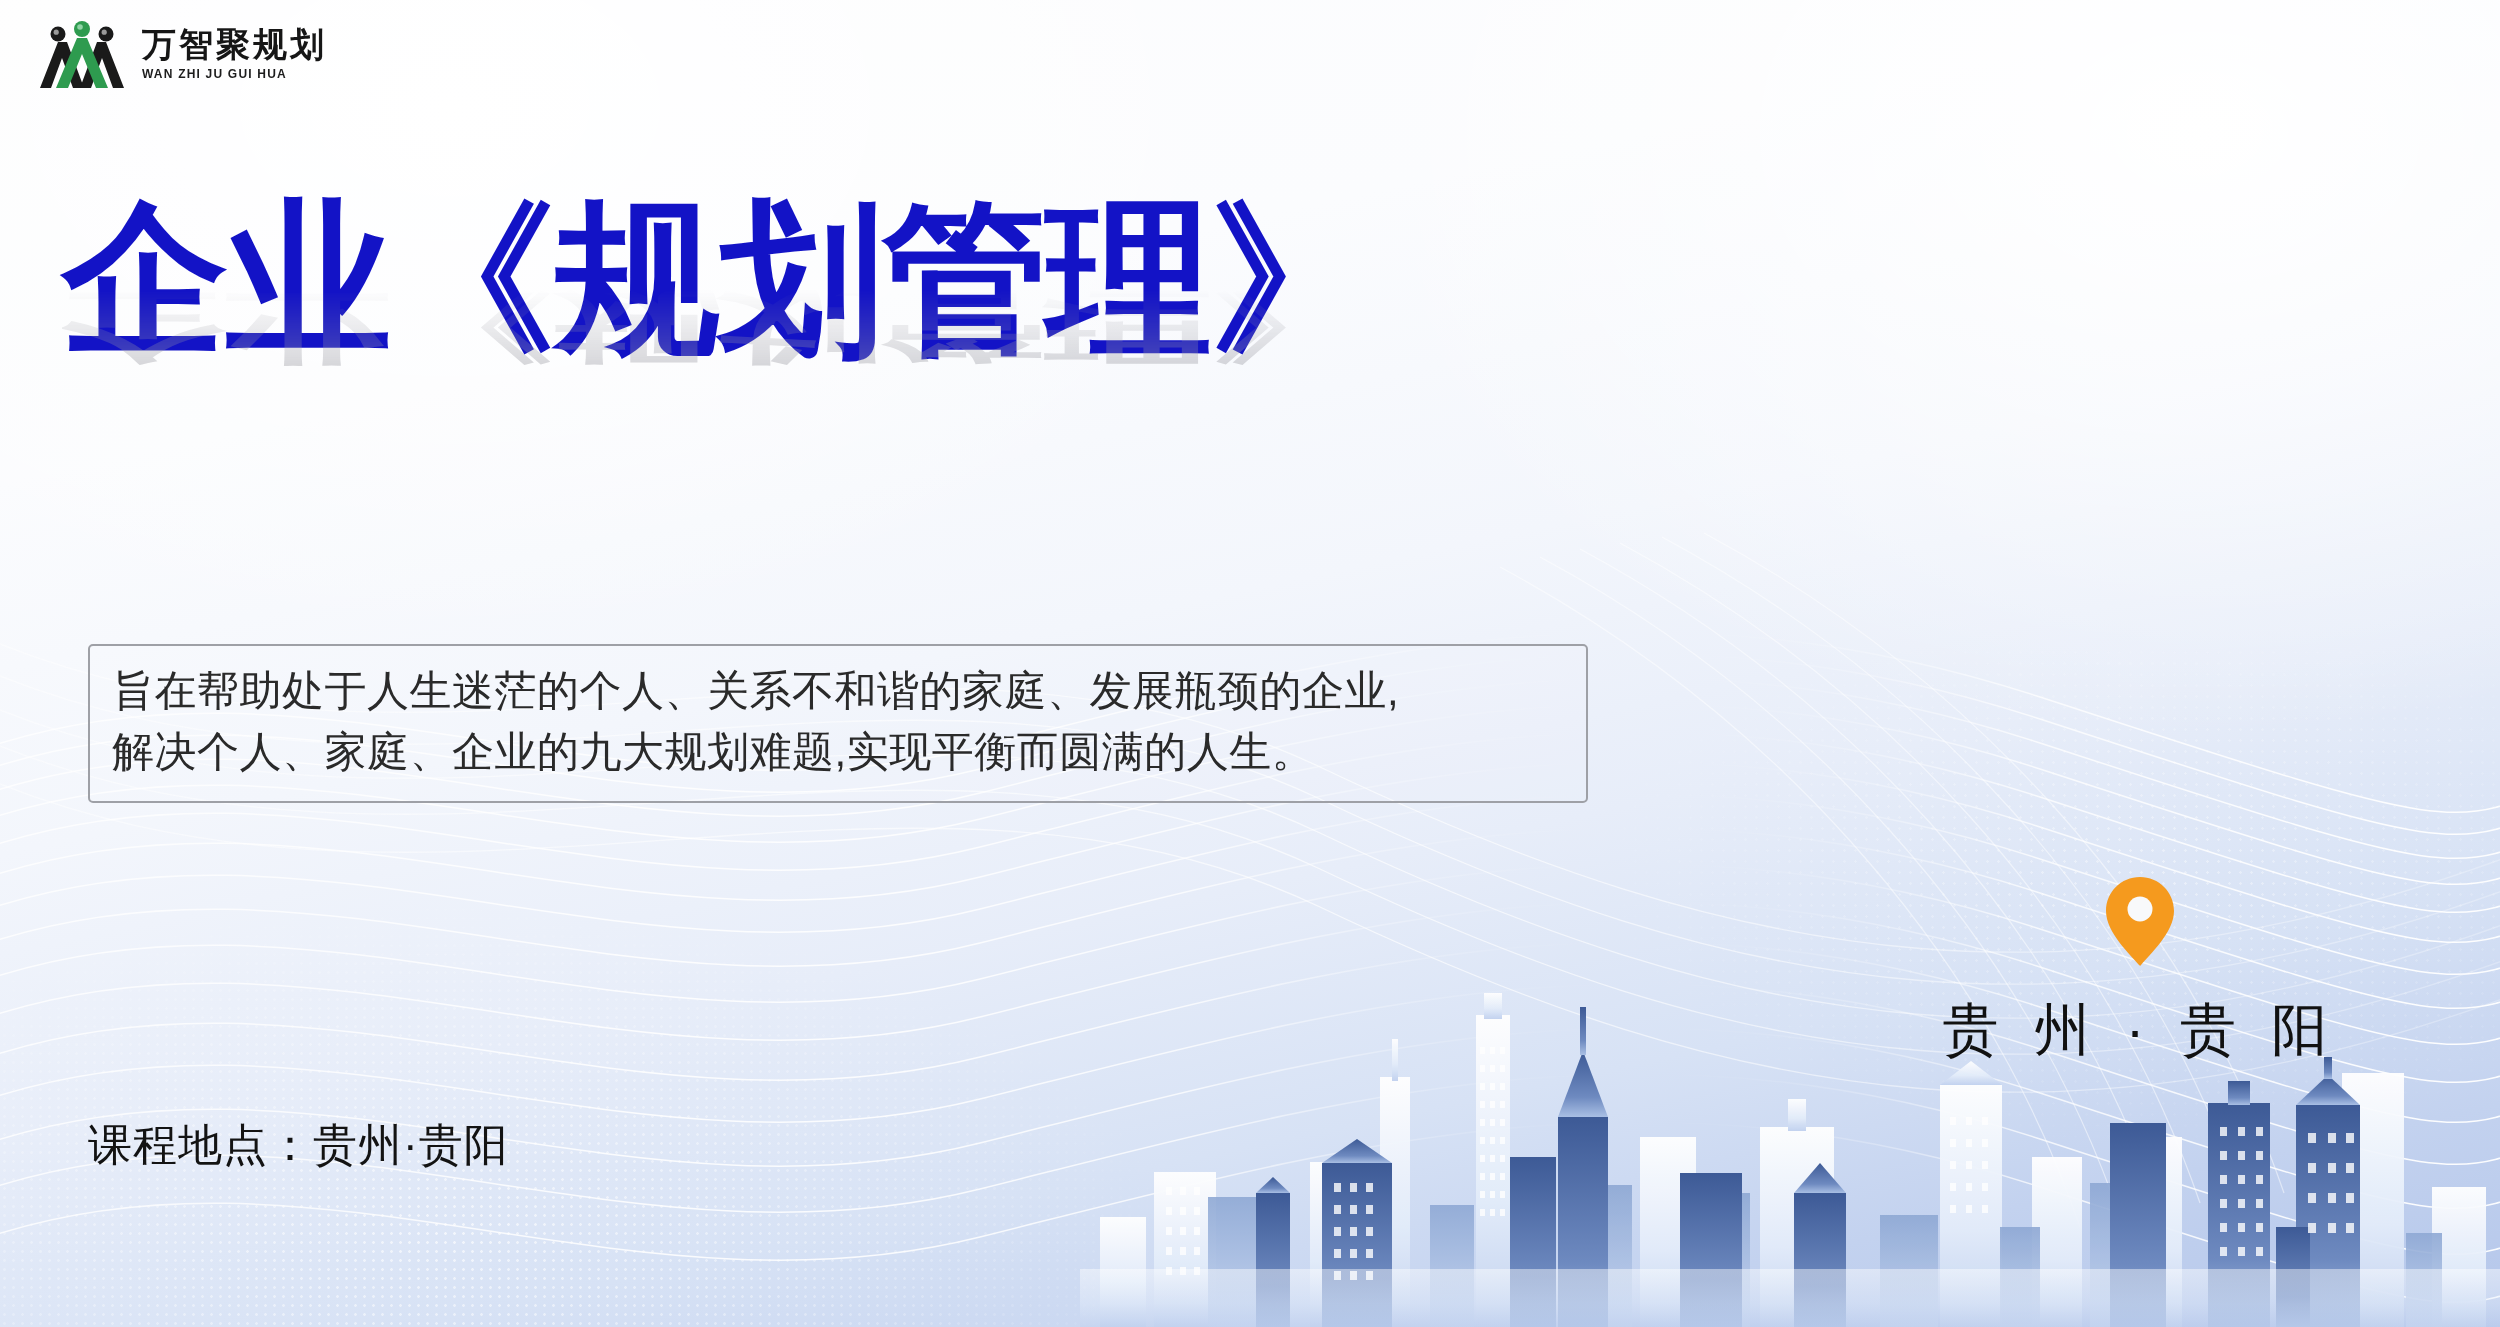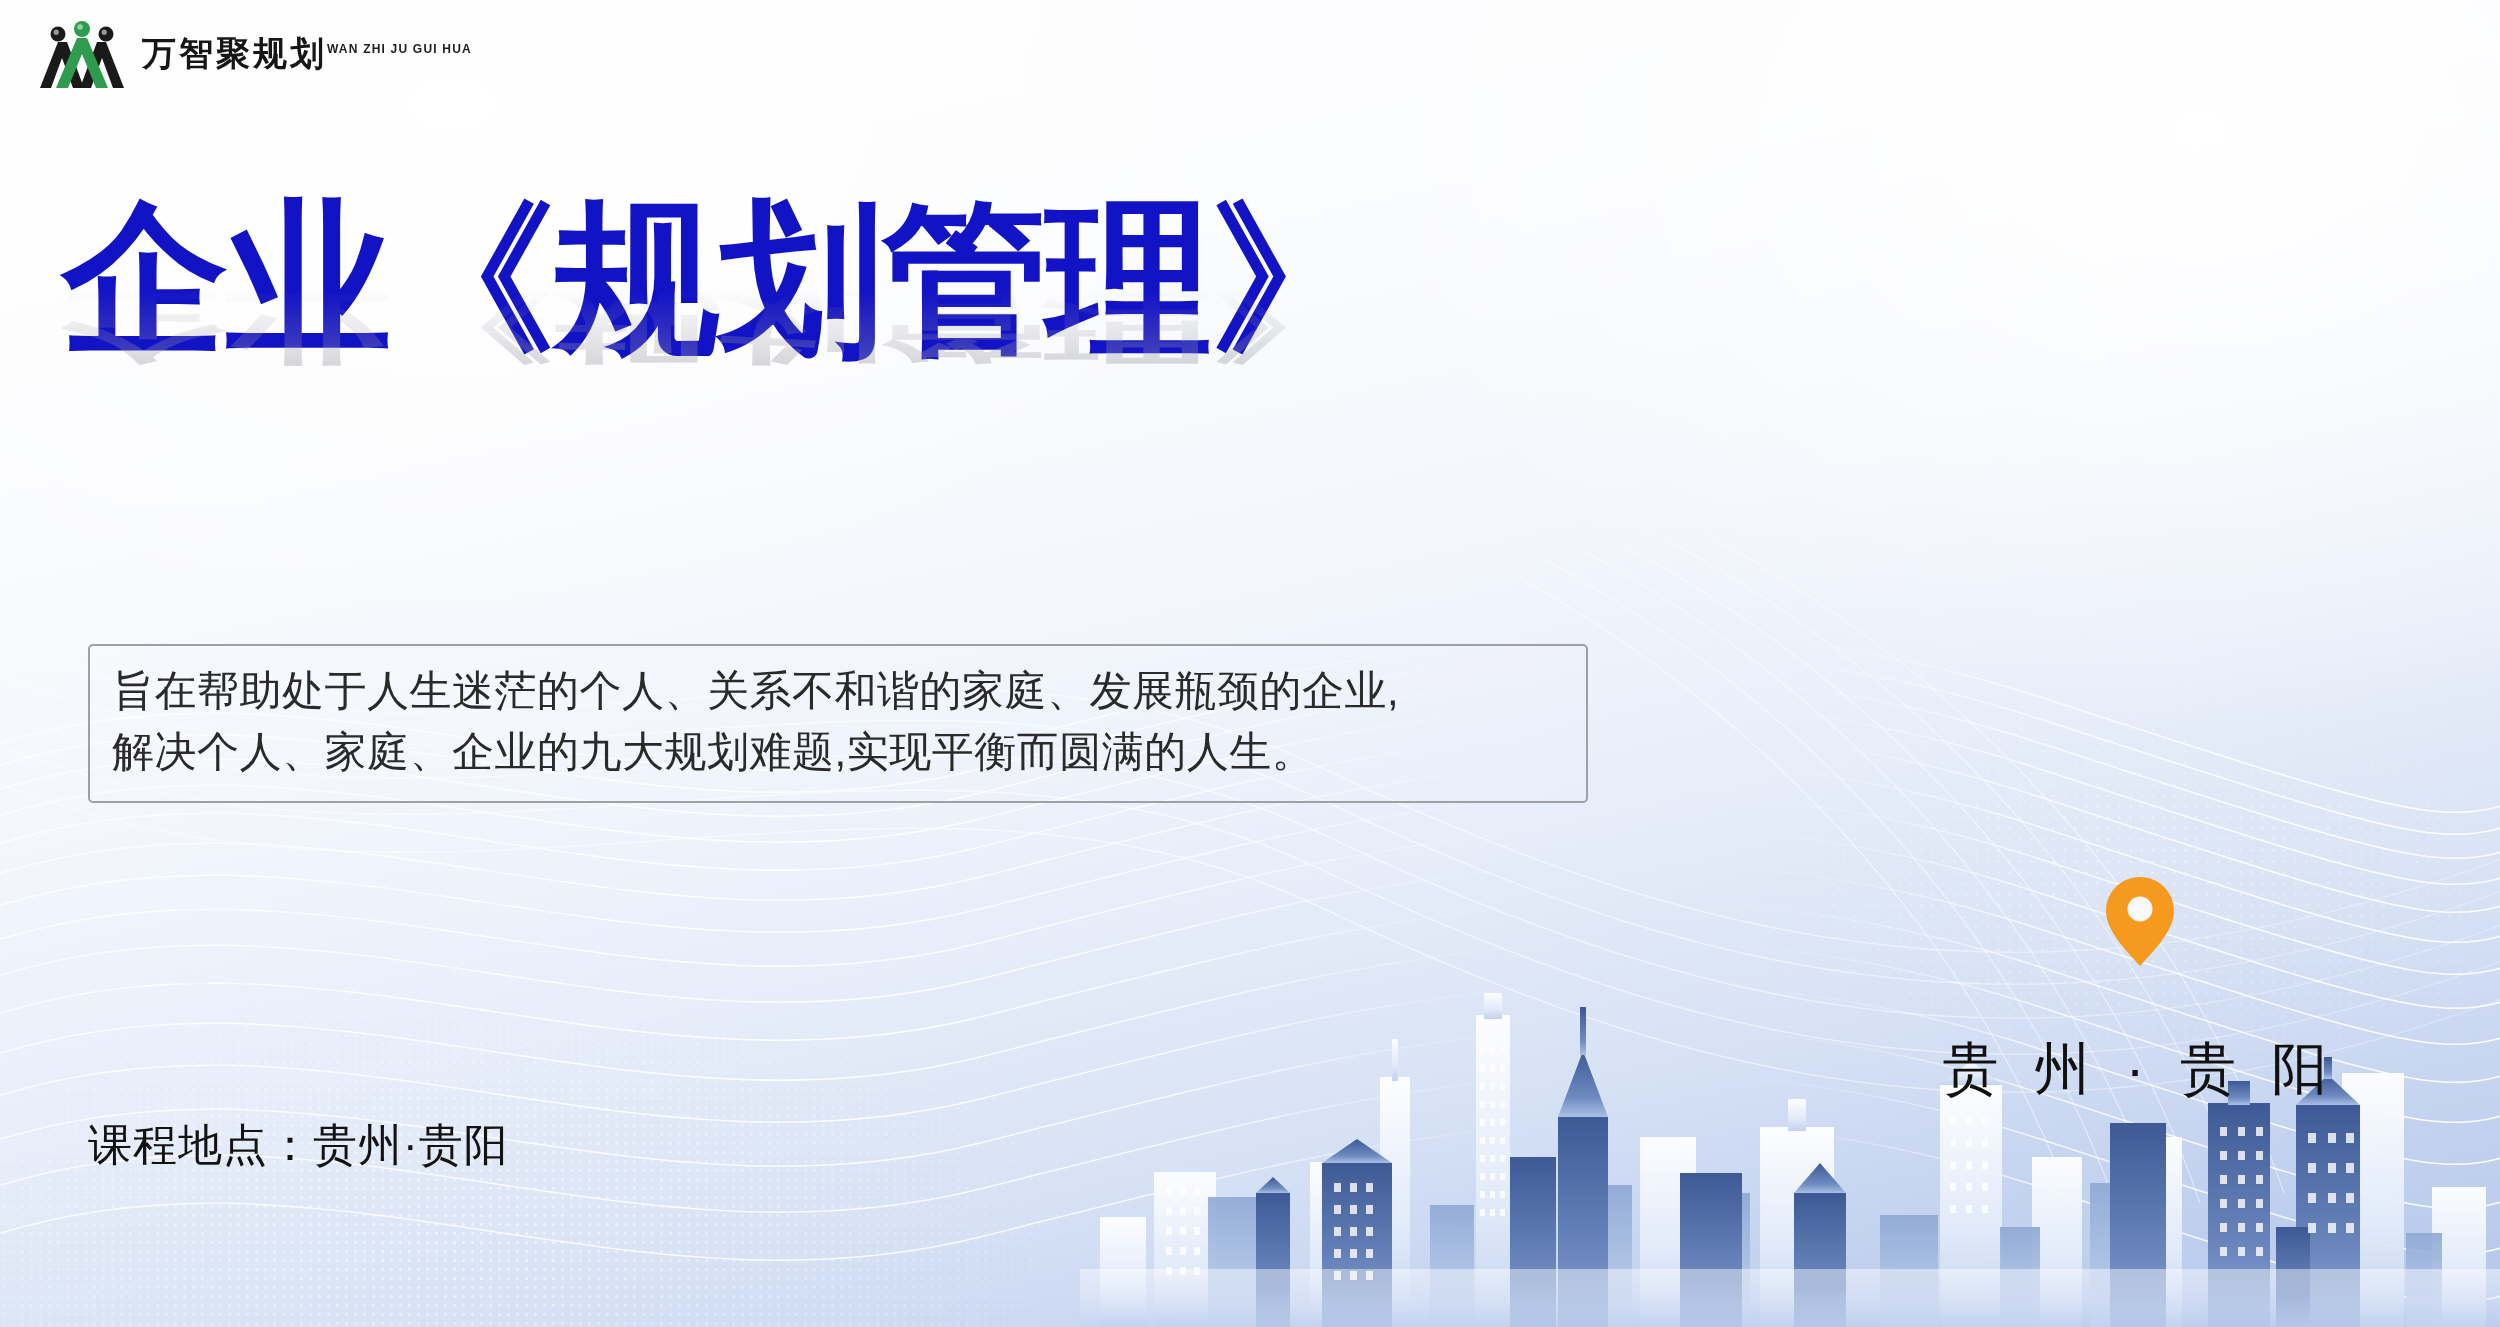--- a/index.html
+++ b/index.html
@@ -31,21 +31,21 @@
     background-size:11px 11px;
     opacity:.6;
     -webkit-mask-image:radial-gradient(ellipse 700px 360px at 70% 40%, #000 0%, rgba(0,0,0,0) 78%);
     mask-image:radial-gradient(ellipse 700px 360px at 70% 40%, #000 0%, rgba(0,0,0,0) 78%);
   }
   
   .skyline{position:absolute;right:0;bottom:0;width:1420px;height:340px;pointer-events:none;}
   
   .logo-wrap{position:absolute;left:36px;top:18px;display:flex;align-items:center;gap:14px;}
   .logo-mark{width:92px;height:72px;flex:0 0 auto;}
-  .logo-text{display:flex;flex-direction:row;line-height:1;}
+  .logo-text{display:flex;flex-direction:column;line-height:1;}
   .logo-cn{
     font-family:"Liberation Serif","DejaVu Serif",serif;
     font-size:34px;font-weight:700;color:#161616;letter-spacing:3px;
   }
   .logo-en{
     font-size:12px;font-weight:700;color:#1d1d1d;letter-spacing:1.2px;margin-top:6px;
   }
   
   .headline-block{position:absolute;left:62px;top:196px;width:1500px;}
   .headline{
@@ -81,21 +81,21 @@
     position:absolute;left:128px;top:845px;
     font-size:62px;font-weight:700;color:#111111;letter-spacing:6px;white-space:nowrap;
   }
   
   .schedule{position:absolute;left:88px;top:1116px;}
   .sched-line{font-size:44px;color:#131313;letter-spacing:1px;white-space:nowrap;margin-bottom:44px;}
   .sched-line:last-child{margin-bottom:0;}
   
   .location{
     position:absolute;left:1950px;top:875px;width:380px;
-    display:flex;flex-direction:column;align-items:center;gap:39px;
+    display:flex;flex-direction:column;align-items:center;
   }
   .pin{width:74px;height:92px;}
   .location-label{
     margin-top:26px;font-size:56px;color:#111111;letter-spacing:10px;white-space:nowrap;
     font-weight:400;
   }
 </style>
 </head>
 <body>
 

